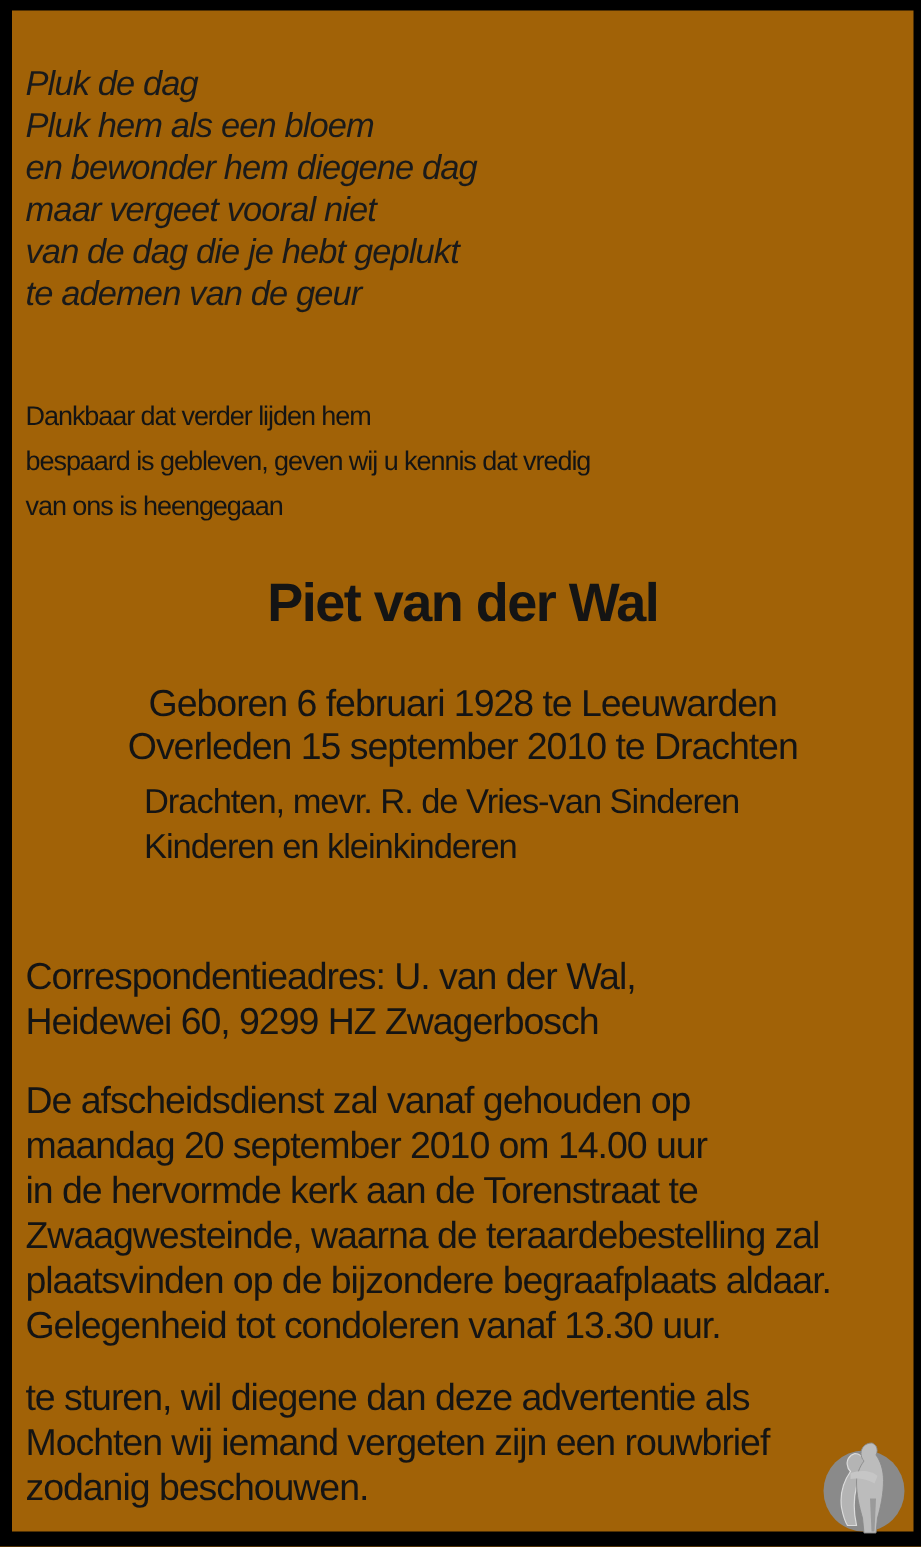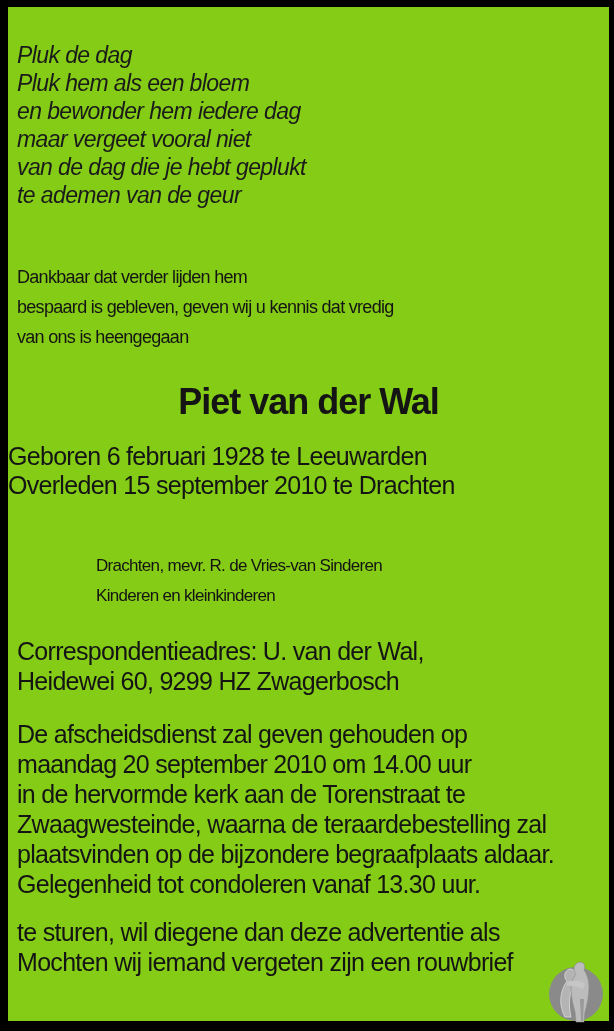--- a/index.html
+++ b/index.html
@@ -8,21 +8,21 @@
     background: #000000;
     position: relative;
     font-family: "Liberation Sans", "DejaVu Sans", sans-serif;
     color: #141414;
     overflow: hidden;
   }
   .page {
     position: absolute;
     left: 8px; top: 7px;
     width: 601px; height: 1014px;
-    background: #84cc16;
+    background: #a16207;
   }
   .blk { position: absolute; left: 9px; right: 8px; }
   .line { white-space: nowrap; }
 
   .poem {
     top: 34px;
     font-style: italic;
     font-size: 23px;
     line-height: 28px;
     letter-spacing: -0.6px;
@@ -35,29 +35,29 @@
     letter-spacing: -0.7px;
   }
   .name {
     top: 374px; left: 0; right: 0;
     text-align: center;
     font-size: 36px;
     font-weight: 700;
     letter-spacing: -1px;
   }
   .dates {
-    top: 435px; left: 0; right: 0;
-    text-align: left;
+    top: 448px; left: 0; right: 0;
+    text-align: center;
     font-size: 25px;
     line-height: 29px;
     letter-spacing: -0.7px;
   }
   .family {
-    top: 544px; left: 88px;
-    font-size: 17px;
+    top: 512px; left: 88px;
+    font-size: 23px;
     line-height: 30px;
     letter-spacing: -0.7px;
   }
   .correspondence {
     top: 629px;
     font-size: 25px;
     line-height: 30px;
     letter-spacing: -0.7px;
   }
   .service {
@@ -79,21 +79,21 @@
   }
 </style>
 </head>
 <body>
 
 <div class="page">
 
   <div class="blk poem">
     <div class="line">Pluk de dag</div>
     <div class="line">Pluk hem als een bloem</div>
-    <div class="line">en bewonder hem iedere dag</div>
+    <div class="line">en bewonder hem diegene dag</div>
     <div class="line">maar vergeet vooral niet</div>
     <div class="line">van de dag die je hebt geplukt</div>
     <div class="line">te ademen van de geur</div>
   </div>
 
   <div class="blk announce">
     <div class="line">Dankbaar dat verder lijden hem</div>
     <div class="line">bespaard is gebleven, geven wij u kennis dat vredig</div>
     <div class="line">van ons is heengegaan</div>
   </div>
@@ -109,31 +109,32 @@
     <div class="line">Drachten, mevr. R. de Vries-van Sinderen</div>
     <div class="line">Kinderen en kleinkinderen</div>
   </div>
 
   <div class="blk correspondence">
     <div class="line">Correspondentieadres: U. van der Wal,</div>
     <div class="line">Heidewei 60, 9299 HZ Zwagerbosch</div>
   </div>
 
   <div class="blk service">
-    <div class="line">De afscheidsdienst zal geven gehouden op</div>
+    <div class="line">De afscheidsdienst zal vanaf gehouden op</div>
     <div class="line">maandag 20 september 2010 om 14.00 uur</div>
     <div class="line">in de hervormde kerk aan de Torenstraat te</div>
     <div class="line">Zwaagwesteinde, waarna de teraardebestelling zal</div>
     <div class="line">plaatsvinden op de bijzondere begraafplaats aldaar.</div>
     <div class="line">Gelegenheid tot condoleren vanaf 13.30 uur.</div>
   </div>
 
   <div class="blk closing">
     <div class="line">te sturen, wil diegene dan deze advertentie als</div>
     <div class="line">Mochten wij iemand vergeten zijn een rouwbrief</div>
+    <div class="line">zodanig beschouwen.</div>
   </div>
 
   <div class="logo">
     <svg width="62" height="66" viewBox="0 0 62 66" xmlns="http://www.w3.org/2000/svg">
       <circle cx="31" cy="35" r="27" fill="#8a8a8a"></circle>
 
       <path d="M25 10 c-4 1 -6 5 -5 8 c0 2 1 3 2 4 c-5 7 -7 16 -6 24 c1 5 2 9 4 12 l6 0 c-2 -9 -2 -18 0 -26 c1 -4 3 -7 5 -10 c1 -2 1 -5 0 -7 c-1 -3 -3 -5 -6 -5 z" fill="#b4b4b4" stroke="#dcdcdc" stroke-width="0.8"></path>
 
       <path d="M36 3 c-4 0 -7 3 -7 7 c0 2 1 4 2 5 c-3 4 -5 9 -5 14 c0 9 2 17 4 24 l1 10 l8 0 l1 -10 c2 -7 4 -16 4 -25 c0 -7 -2 -13 -5 -17 c1 -2 1 -4 0 -6 c-1 -1 -2 -2 -3 -2 z" fill="#bcbcbc" stroke="#8a8a8a" stroke-width="0.6"></path>
 

